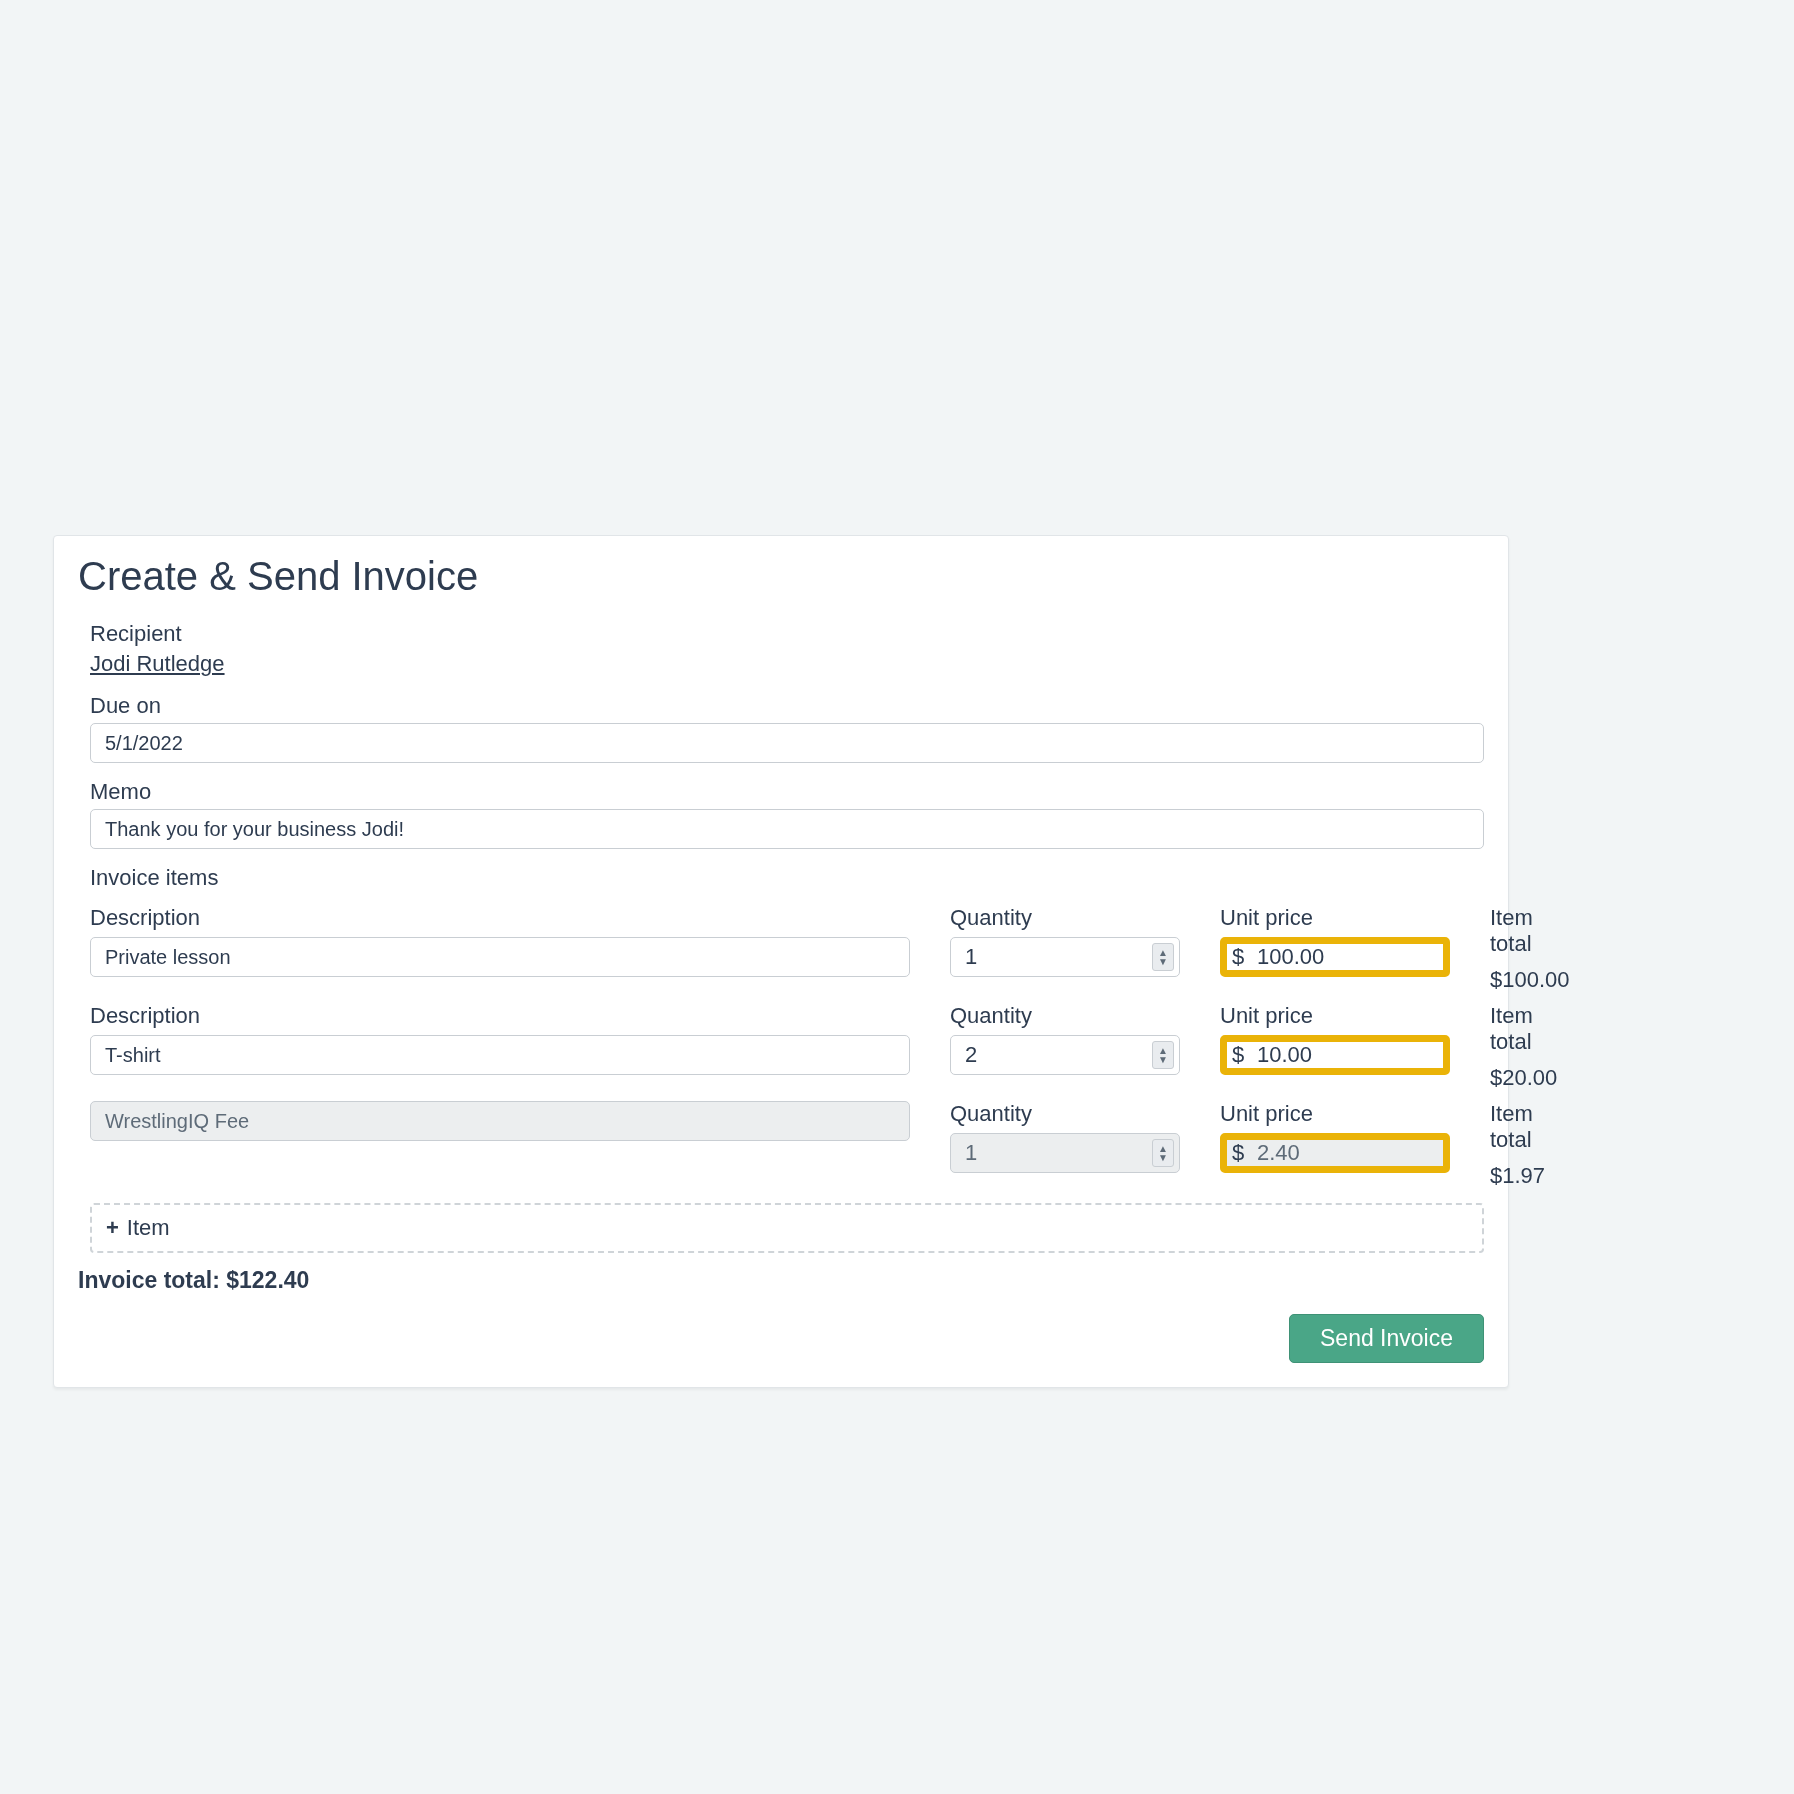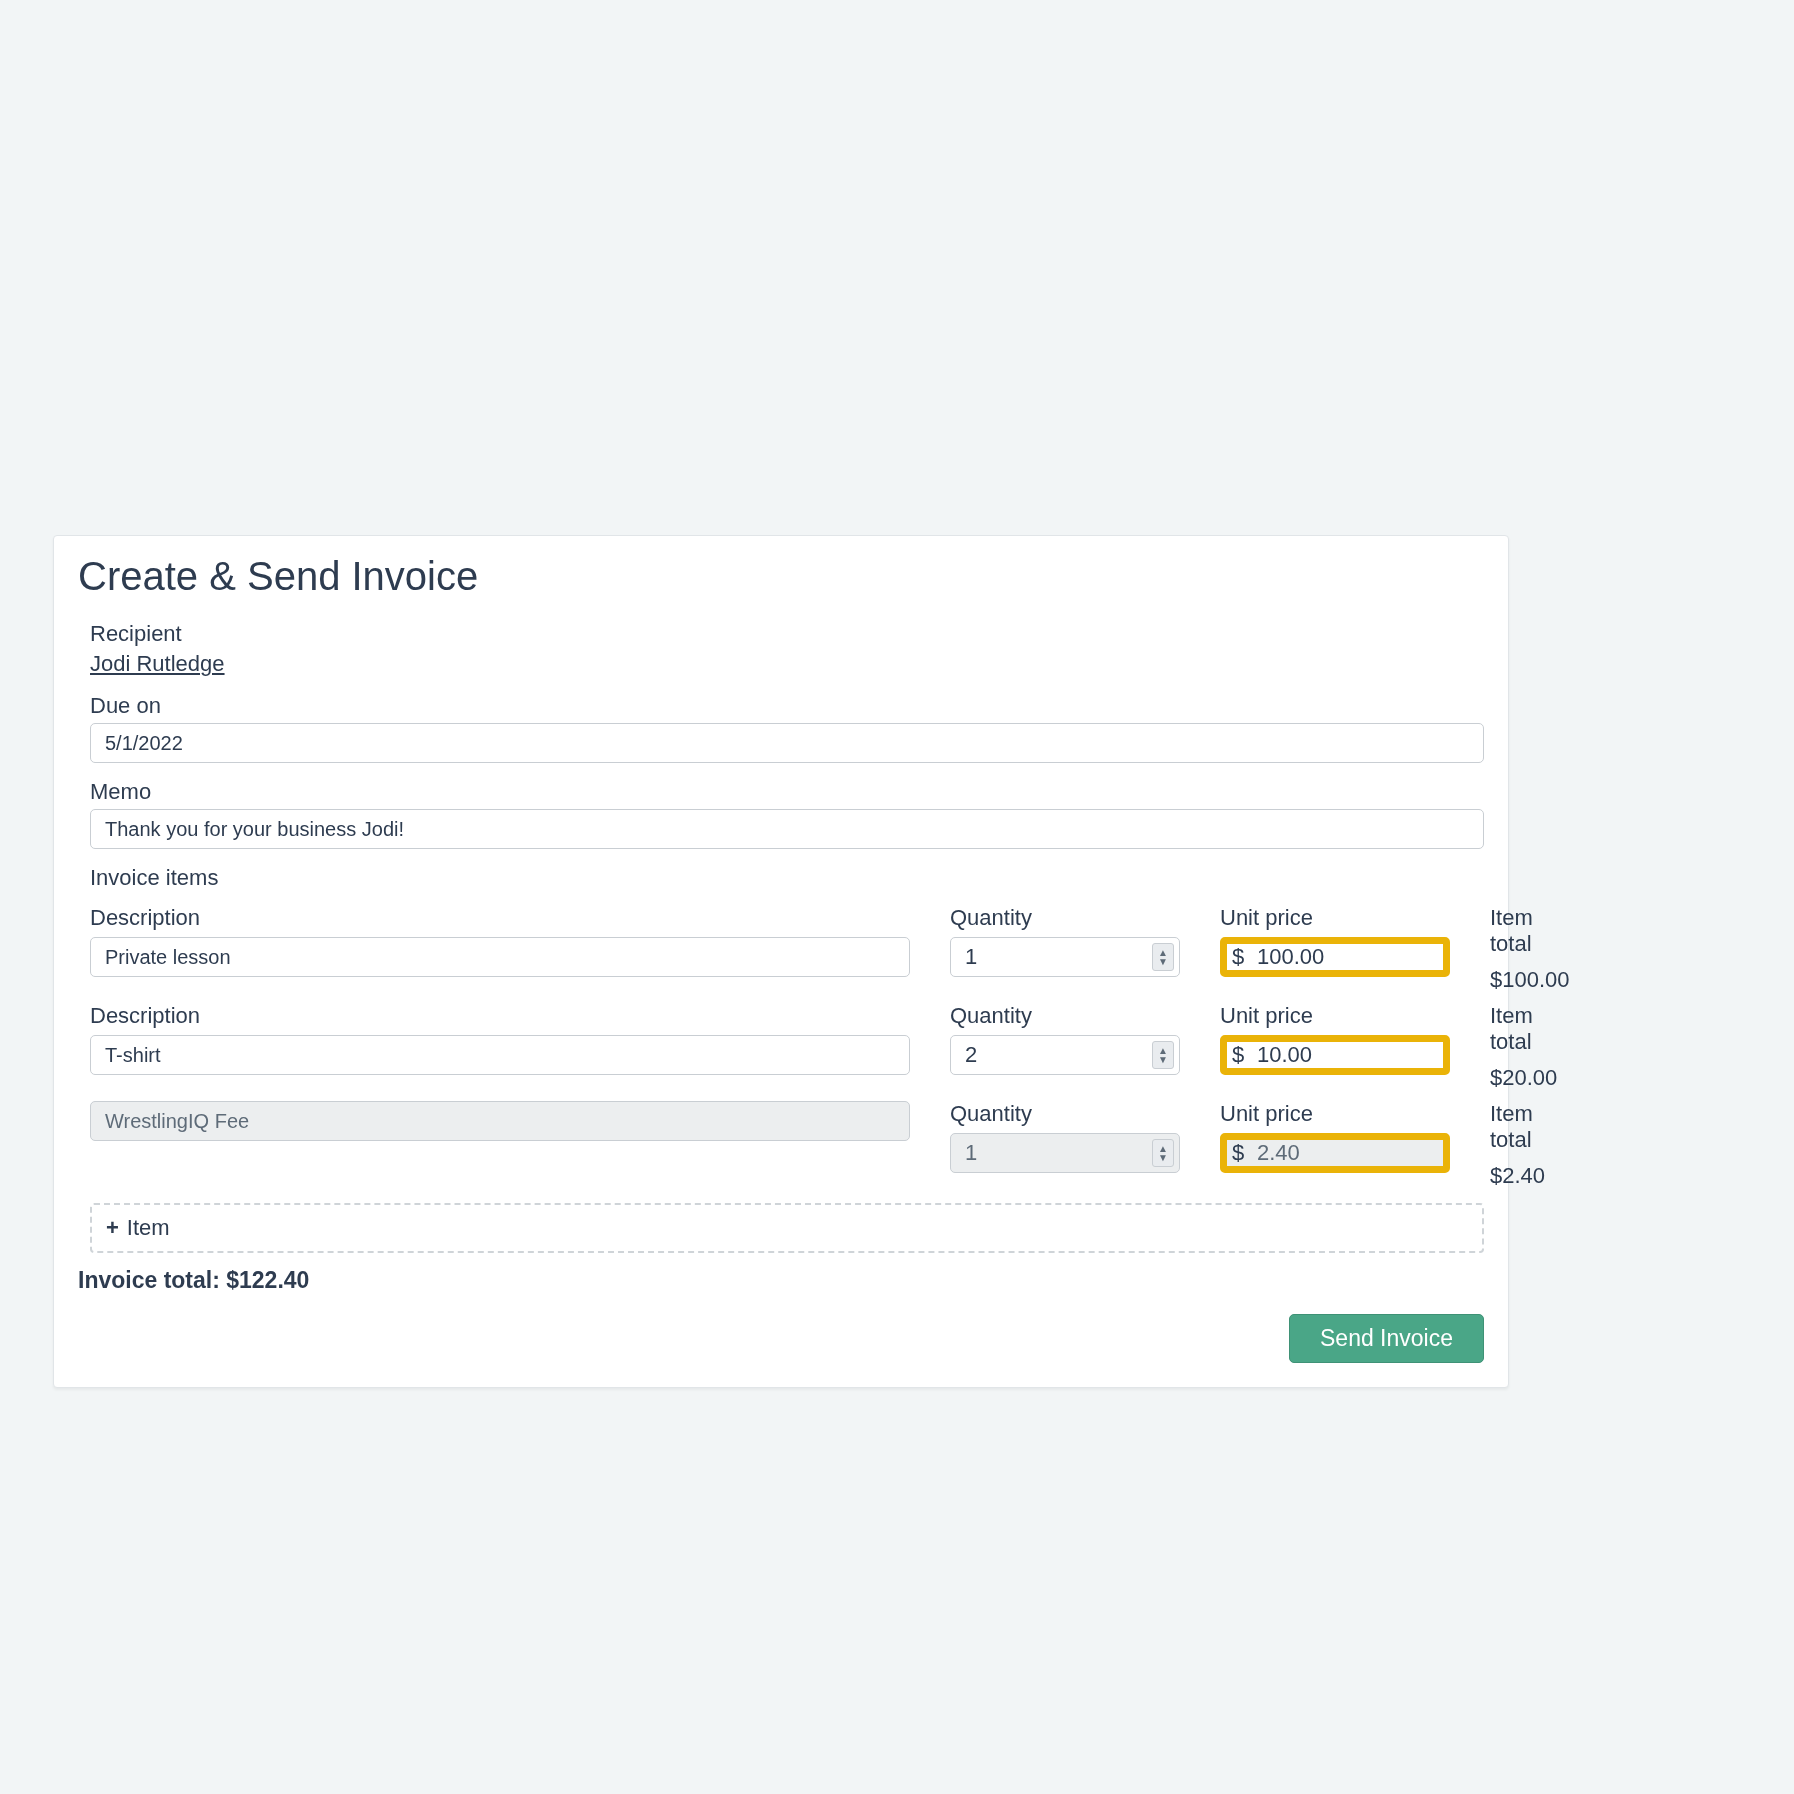--- a/index.html
+++ b/index.html
@@ -275,21 +275,21 @@
     </div>
     <div class="col">
       <span class="label">Unit price</span>
       <div class="price-wrap">
         <span class="dollar">$</span>
         <input class="price-input" type="text" disabled="" value="2.40" style="">
       </div>
     </div>
     <div class="col">
       <span class="label">Item total</span>
-      <span class="item-total-val">$2.40</span>
+      <span class="item-total-val">$1.97</span>
     </div>
   </div>
       </div>
 
     <div class="add-item-box">
       <span class="plus">+</span>
       <span>Item</span>
     </div>
 
     <div class="invoice-total">

